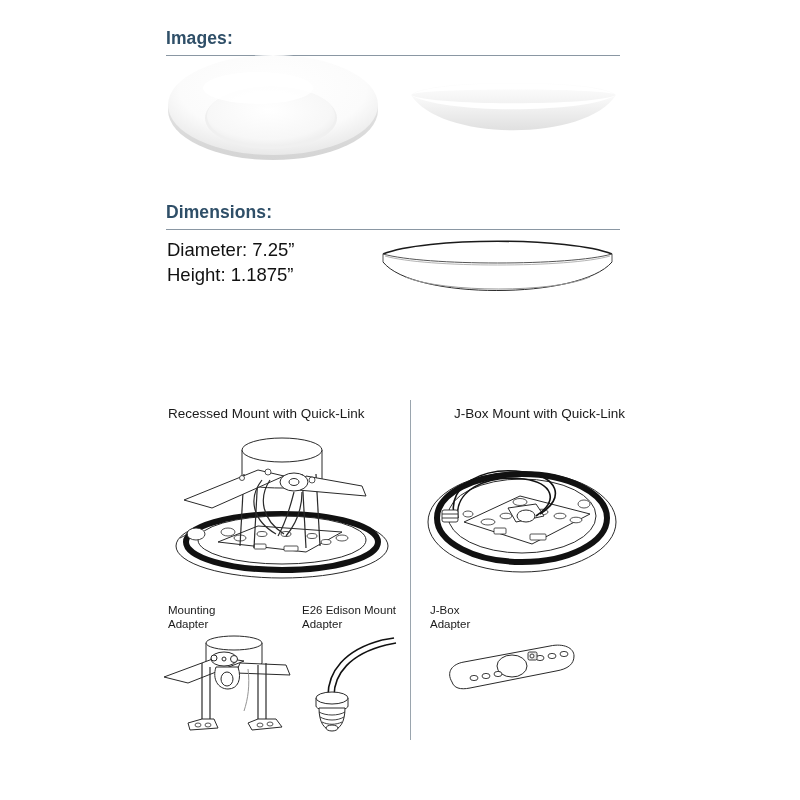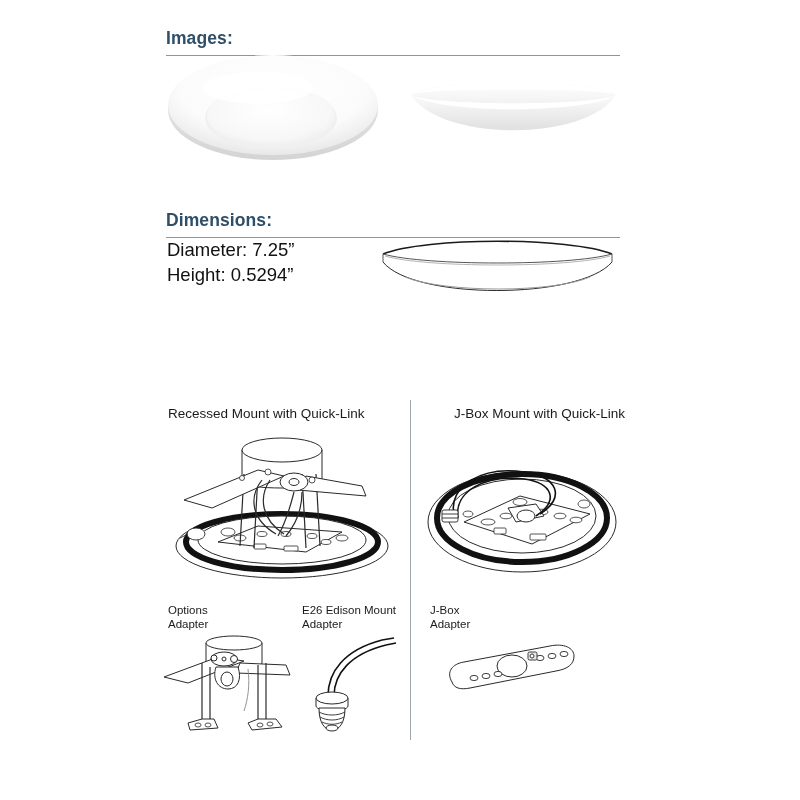--- a/index.html
+++ b/index.html
@@ -65,21 +65,21 @@
   }
   .disk-side {
     position: absolute;
     left: 235px;
     top: 22px;
     width: 225px;
     height: 80px;
   }
 
   
-  #sec-dimensions { top: 188px; }
+  #sec-dimensions { top: 180px; }
 
   .dims-text {
     position: absolute;
     left: 167px;
     top: 237px;
     font-size: 18.5px;
     line-height: 25px;
     color: #111111;
     white-space: nowrap;
   }
@@ -233,21 +233,21 @@
     </div>
   </div>
 
   <div class="section" id="sec-dimensions">
     <div class="section-title">Dimensions:</div>
     <div class="section-rule"></div>
   </div>
 
   <div class="dims-text">
     <div>Diameter: 7.25”</div>
-    <div>Height: 0.5294”</div>
+    <div>Height: 1.1875”</div>
   </div>
 
   <div class="dims-drawing">
     <svg width="245" height="72" viewBox="0 0 245 72">
       <g fill="none" stroke="#555555" stroke-width="1">
 
         <path d="M8,22 C50,5 195,5 237,22" stroke="#1a1a1a" stroke-width="1.6"></path>
 
         <path d="M8,22 C50,34 195,34 237,22"></path>
 
@@ -366,21 +366,21 @@
           <g stroke-width="0.9">
             <rect x="18" y="58" width="16" height="12" rx="2"></rect>
             <path d="M18,62 L34,62"></path>
             <path d="M18,66 L34,66"></path>
           </g>
         </g>
       </svg>
     </div>
 
     <div class="adapter-label" id="lbl-recessed-adapter">
-      <div>Options</div>
+      <div>Mounting</div>
       <div>Adapter</div>
     </div>
 
     <div class="adapter-label" id="lbl-e26-adapter">
       <div>E26 Edison Mount</div>
       <div>Adapter</div>
     </div>
 
     <div class="adapter-label" id="lbl-jbox-adapter">
       <div>J-Box</div>

